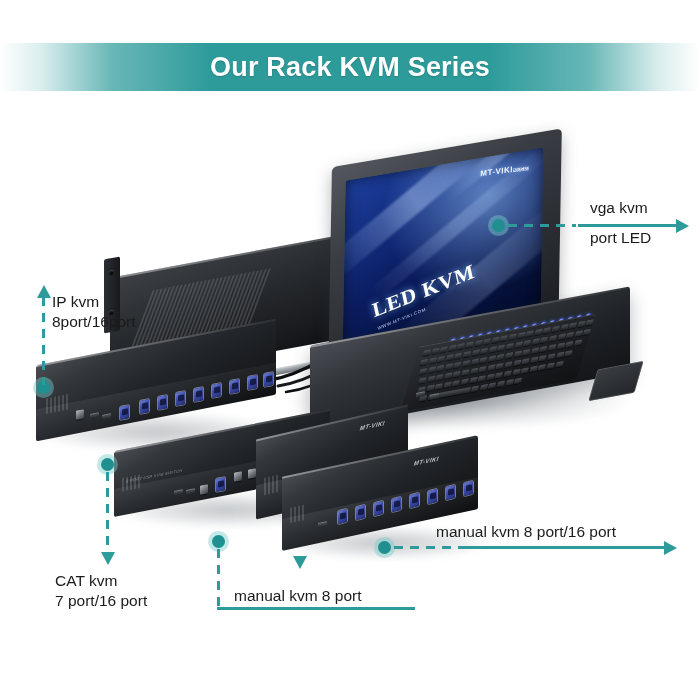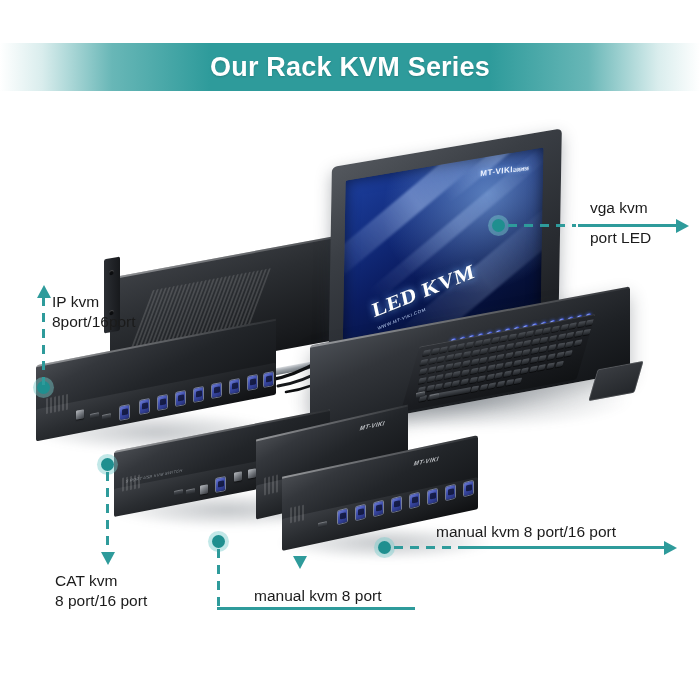--- a/index.html
+++ b/index.html
@@ -561,29 +561,29 @@
     <div class="arrow-u" style="left:37px;top:285px;"></div>
     <div class="ann-text" style="left:52px;top:292px;">IP kvm</div>
     <div class="ann-text" style="left:52px;top:312px;">8port/16port</div>
   </div>
 
   <div class="ann">
     <div class="dot" style="left:101px;top:458px;"></div>
     <div class="dash-v" style="left:106px;top:472px;height:82px;"></div>
     <div class="arrow-d" style="left:101px;top:552px;"></div>
     <div class="ann-text" style="left:55px;top:571px;">CAT kvm</div>
-    <div class="ann-text" style="left:55px;top:591px;">8 port/16 port</div>
+    <div class="ann-text" style="left:55px;top:591px;">7 port/16 port</div>
   </div>
 
   <div class="ann">
     <div class="dot" style="left:212px;top:535px;"></div>
     <div class="dash-v" style="left:217px;top:549px;height:60px;"></div>
     <div class="solid-h" style="left:217px;top:607px;width:198px;"></div>
     <div class="arrow-d" style="left:293px;top:556px;"></div>
-    <div class="ann-text" style="left:254px;top:586px;">manual kvm 8 port</div>
+    <div class="ann-text" style="left:234px;top:586px;">manual kvm 8 port</div>
   </div>
 
   <div class="ann">
     <div class="dot" style="left:378px;top:541px;"></div>
     <div class="dash-h" style="left:394px;top:546px;width:64px;"></div>
     <div class="solid-h" style="left:458px;top:546px;width:208px;"></div>
     <div class="arrow-r" style="left:664px;top:541px;"></div>
     <div class="ann-text" style="left:424px;top:522px;margin-left:12px;">manual kvm 8 port/16 port</div>
   </div>
 

